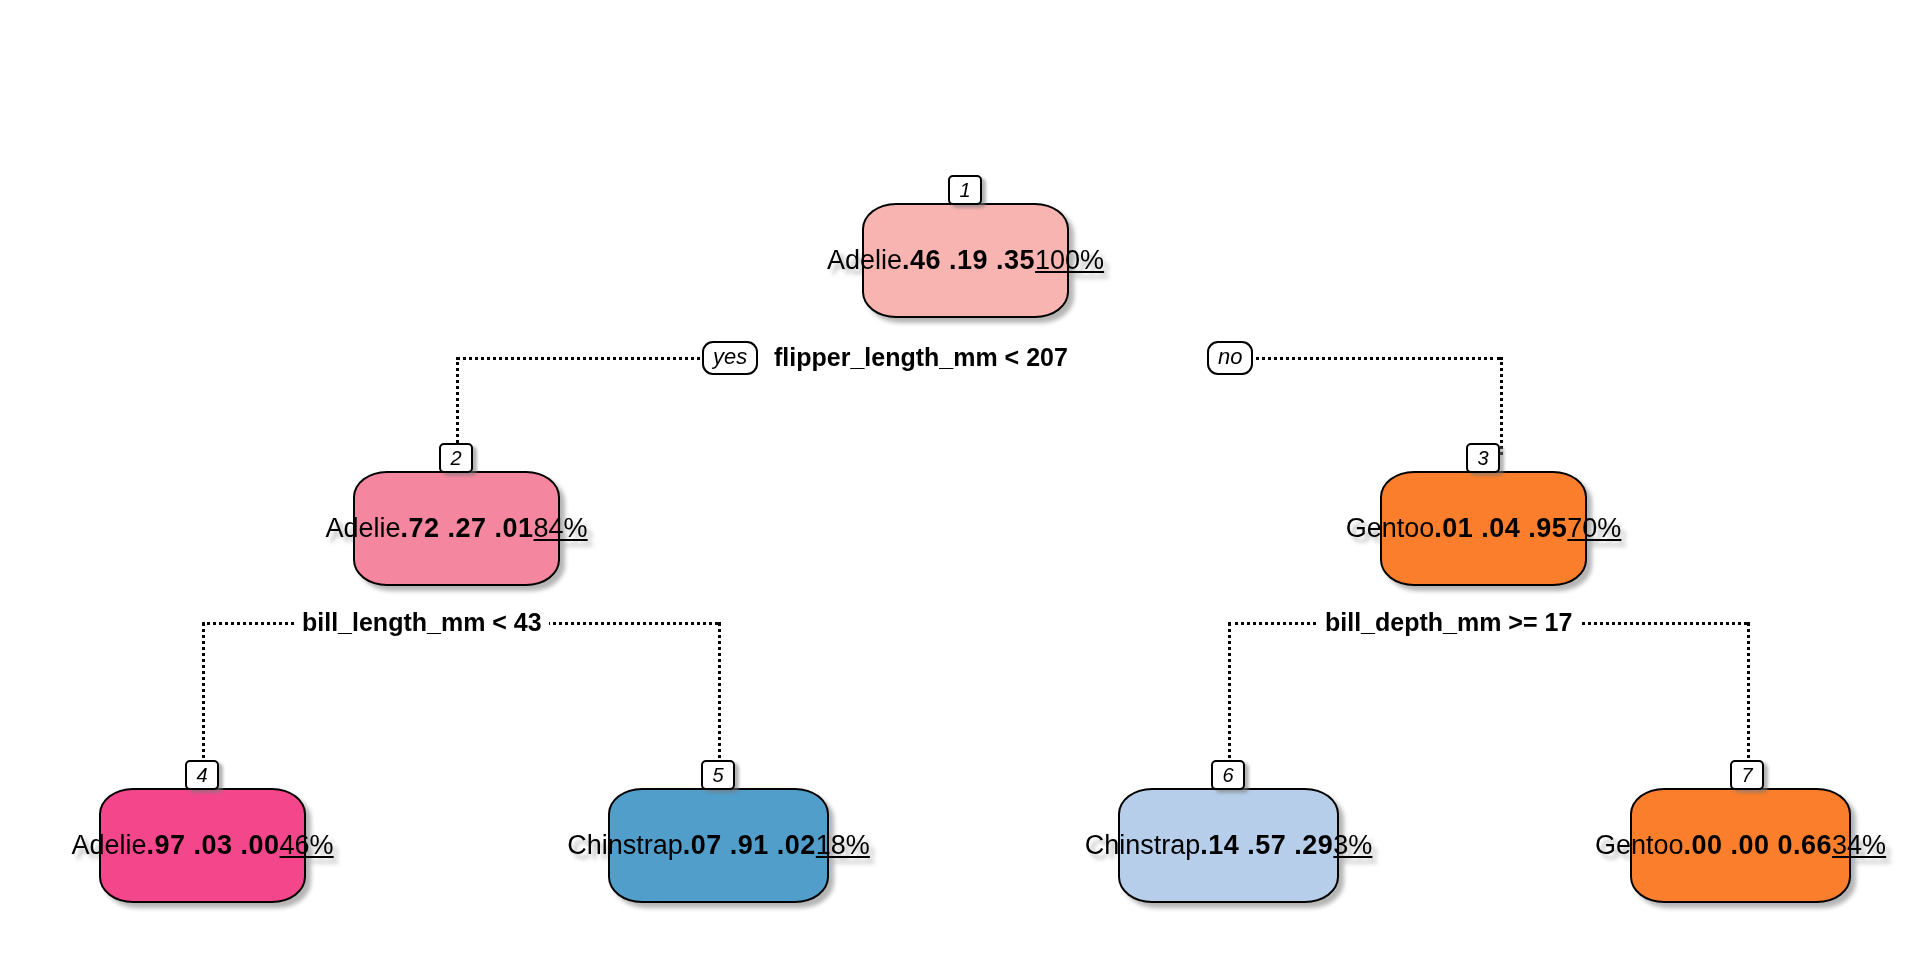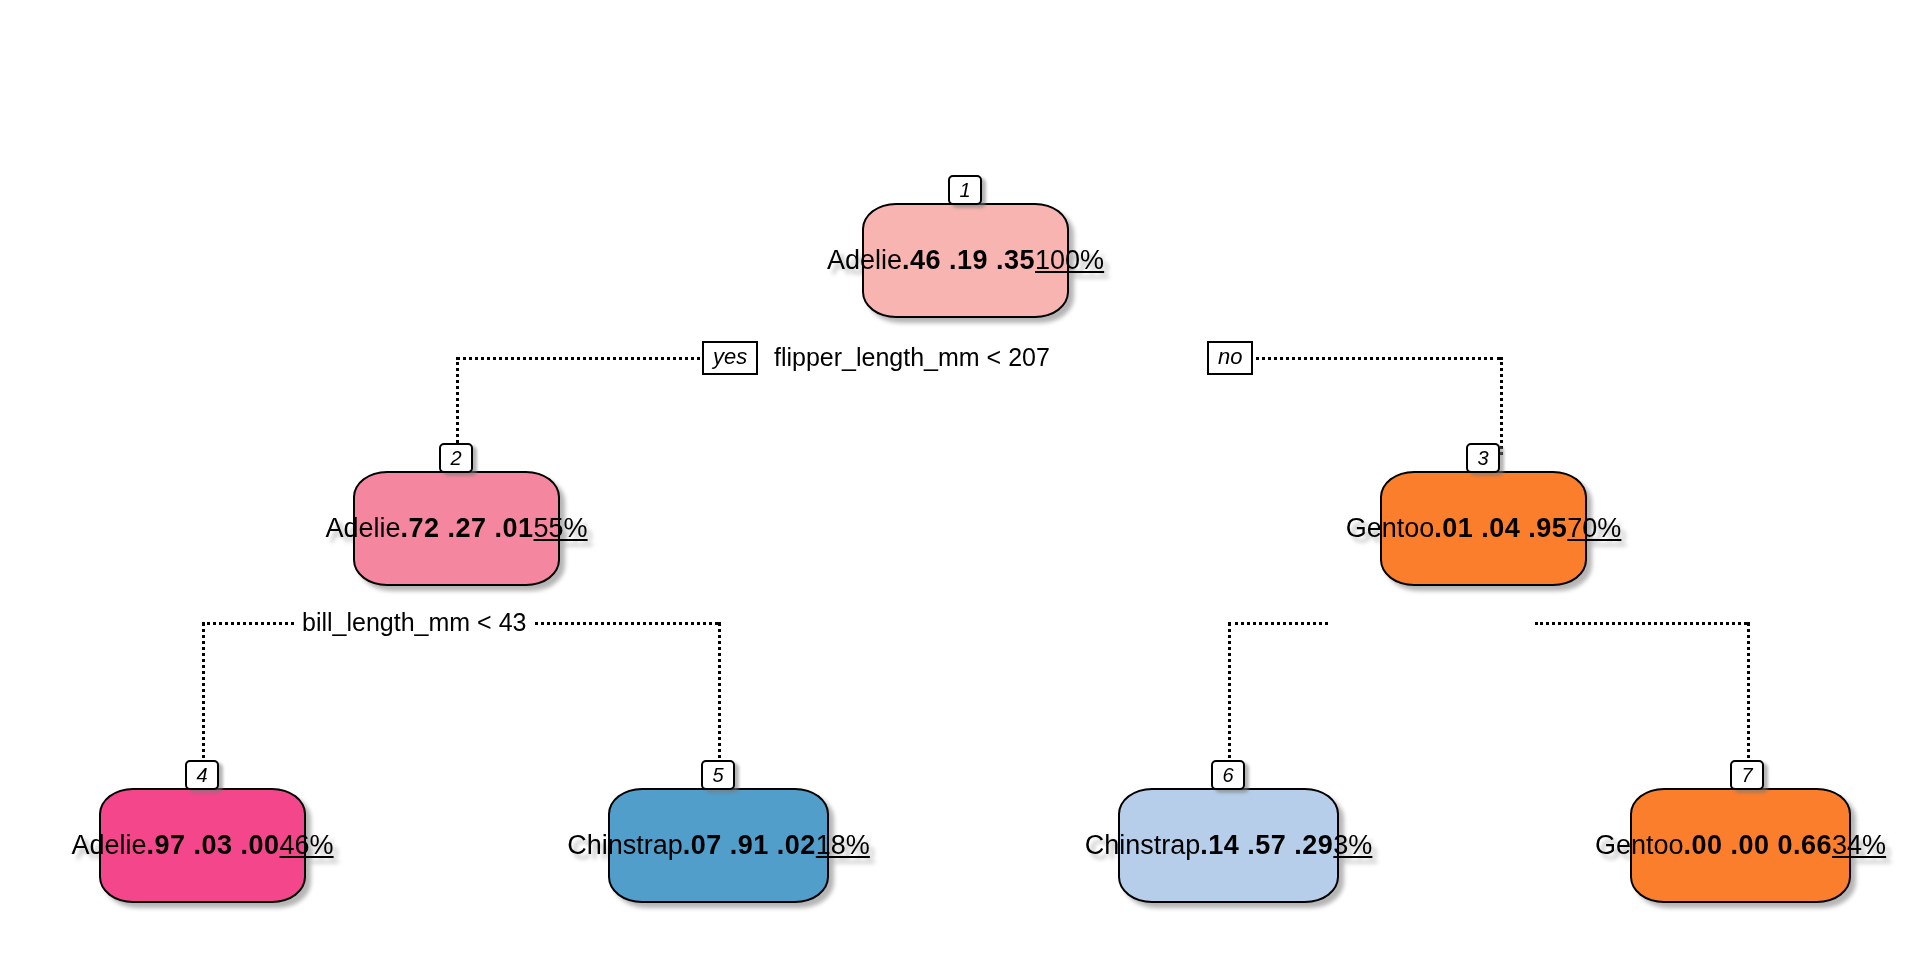--- a/index.html
+++ b/index.html
@@ -70,35 +70,35 @@
     font-style: italic;
     color: #000;
     filter: drop-shadow(4px 3px 1.5px rgba(120,120,120,0.55));
     z-index: 5;
   }
 
   
   .split-label {
     position: absolute;
     font-size: 25px;
-    font-weight: normal;
+    font-weight: bold;
     color: #000;
     white-space: nowrap;
     background: #ffffff;
     padding: 0 7px;
     z-index: 4;
   }
 
   
   .yesno {
     position: absolute;
     box-sizing: border-box;
     background: #ffffff;
     border: 2px solid #000000;
-    border-radius: 0;
+    border-radius: 11px;
     padding: 1px 9px 3px 9px;
     font-size: 22px;
     font-style: italic;
     color: #000;
     white-space: nowrap;
     z-index: 6;
   }
 
   
   .conn-h {
@@ -138,33 +138,34 @@
   <div class="conn-v" style="left:1747px; top:622px; height:150px;"></div>
 
   <div class="yesno" style="left:702px; top:341px;">yes</div>
 
   <div class="split-label" style="left:767px; top:343px;">flipper_length_mm &lt; 207</div>
 
   <div class="yesno" style="left:1207px; top:341px;">no</div>
 
   <div class="split-label" style="left:295px; top:608px;text-align:right;">bill_length_mm &lt; 43</div>
 
+  <div class="split-label" style="left:1318px; top:608px;">bill_depth_mm &gt;= 17</div>
 
   <div class="node-tab" style="left:948px; top:175px;">1</div>
   <div class="node" style="left:862px; top:203px; width:207px; height:115px; background:#F8B4B0;">
     <div class="node-class">Adelie</div>
     <div class="node-probs">.46  .19  .35</div>
     <div class="node-pct">100%</div>
   </div>
 
   <div class="node-tab" style="left:439px; top:443px;">2</div>
   <div class="node" style="left:353px; top:471px; width:207px; height:115px; background:#F4879F;">
     <div class="node-class">Adelie</div>
     <div class="node-probs">.72  .27  .01</div>
-    <div class="node-pct">55%</div>
+    <div class="node-pct">84%</div>
   </div>
 
   <div class="node-tab" style="left:1466px; top:443px;">3</div>
   <div class="node" style="left:1380px; top:471px; width:207px; height:115px; background:#FA7E2C;">
     <div class="node-class">Gentoo</div>
     <div class="node-probs">.01  .04  .95</div>
     <div class="node-pct">70%</div>
   </div>
 
   <div class="node-tab" style="left:185px; top:760px;">4</div>

